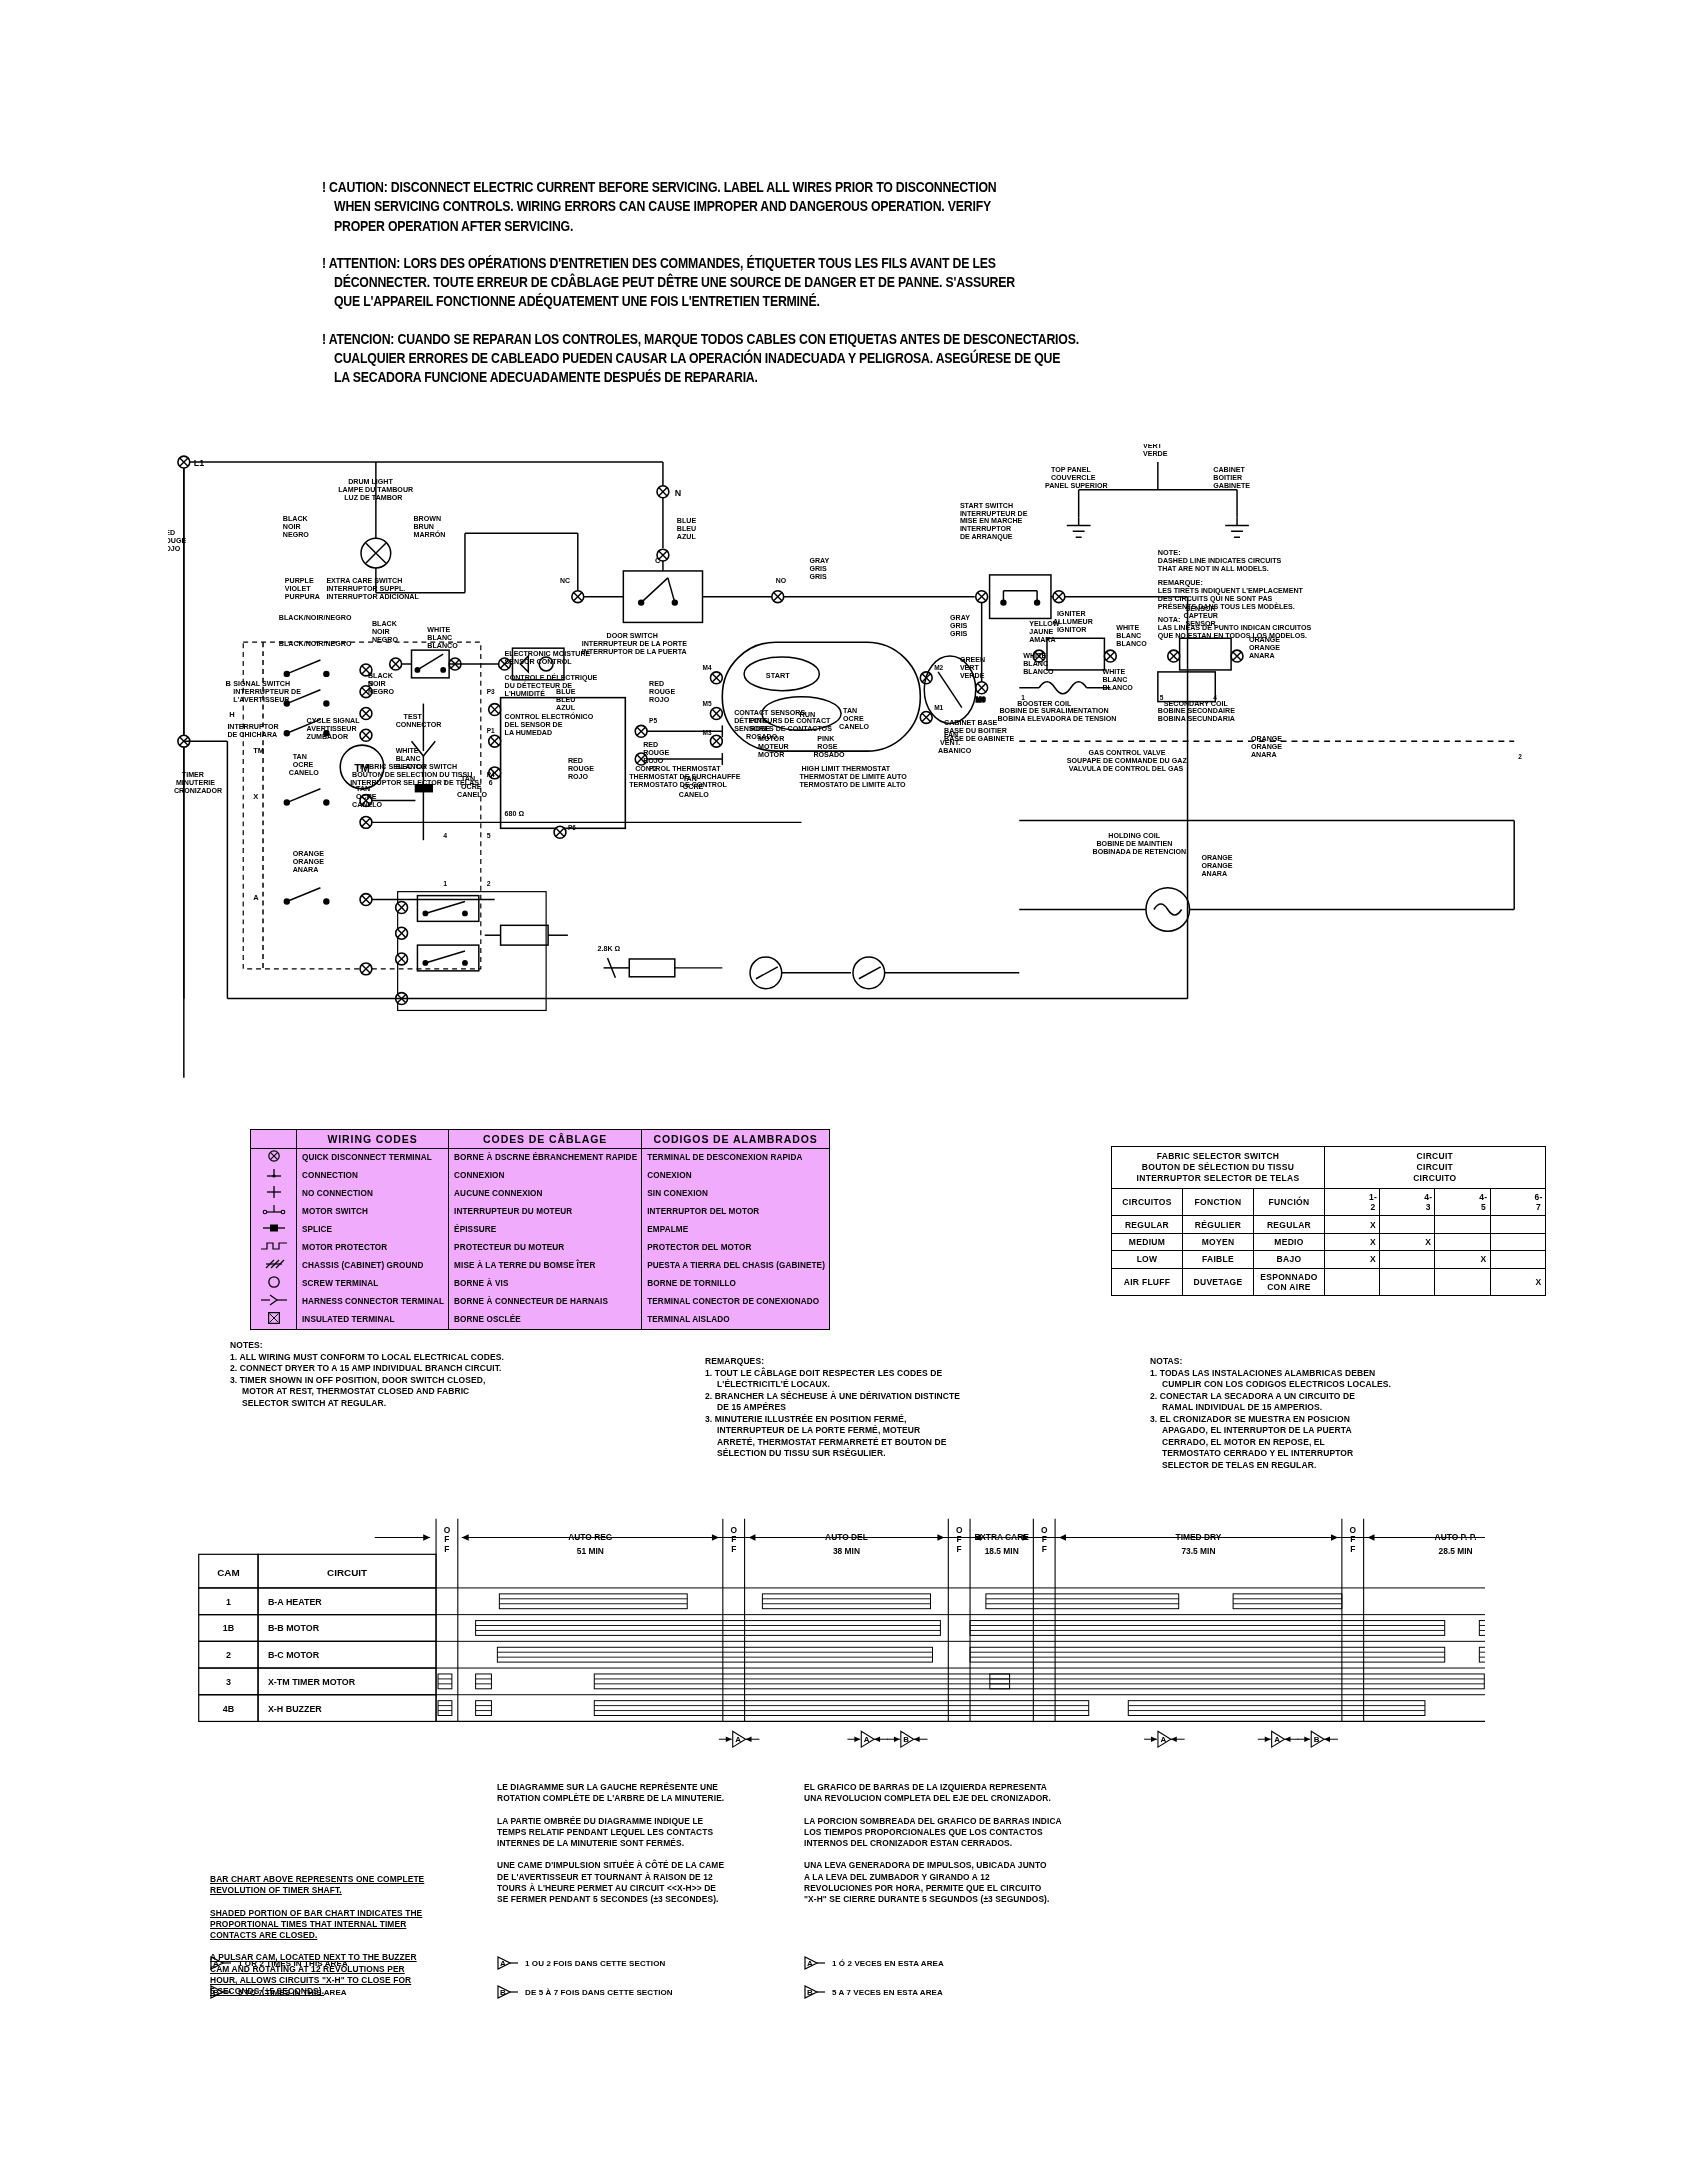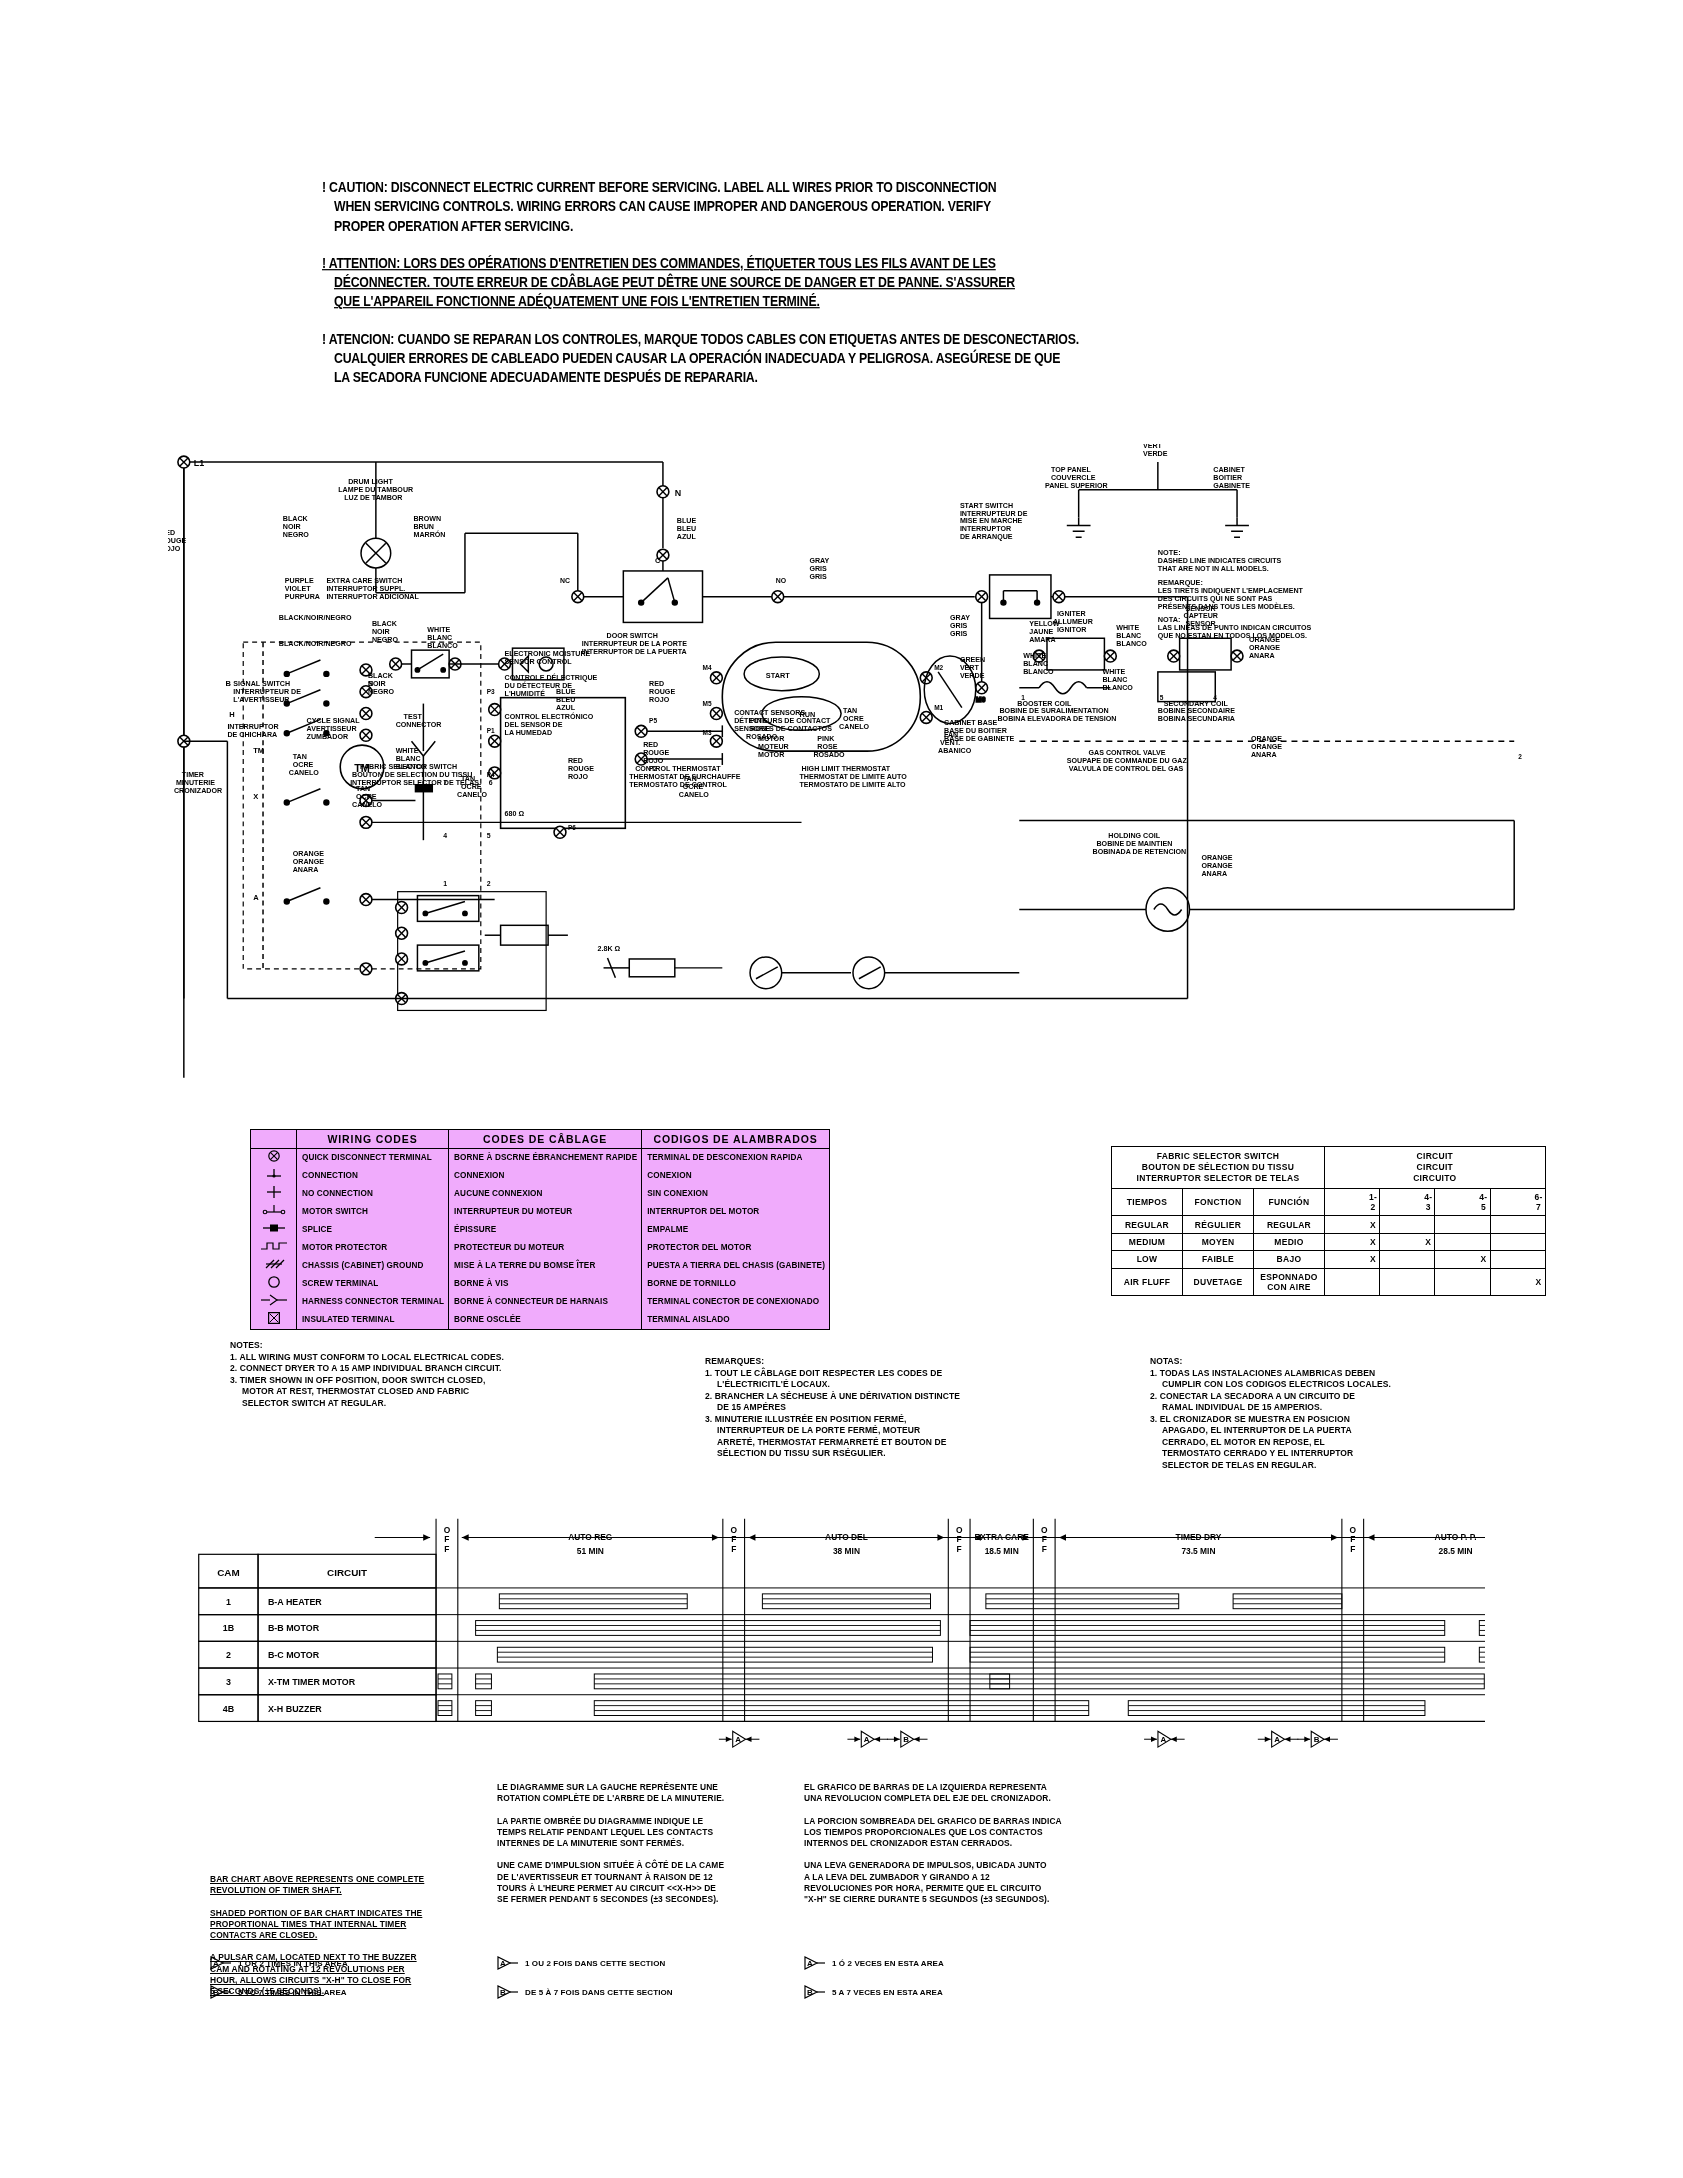--- a/index.html
+++ b/index.html
@@ -14,21 +14,21 @@
   
   .cautions { position:absolute; left:322px; top:176px; width:891px; }
   .caution-block { margin-bottom:18px; }
   .caution-line {
     font-size:12.3px; font-weight:600; letter-spacing:-0.2px;
     line-height:19.3px; white-space:nowrap; transform:scaleY(1.22);
     transform-origin:left top;
   }
   .caution-line.first { text-indent:0; }
   .caution-line.cont { padding-left:12px; }
-  .cb2 { margin-top:6px;text-decoration:underline; }
+  .cb2 { margin-top:6px; }
   .cb3 { margin-top:16px; }
 
   
   .schem { position:absolute; left:168px; top:444px; width:1366px; height:634px; }
   .schem svg { display:block; }
 
   
   .wc-table {
     position:absolute; left:250px; top:1129px;
     border:1.6px solid #000; border-collapse:collapse; background:#f0abfc;
@@ -889,21 +889,21 @@
         <div>BOUTON DE SÉLECTION DU TISSU</div>
         <div>INTERRUPTOR SELECTOR DE TELAS</div>
       </td>
       <td class="hd" colspan="4">
         <div>CIRCUIT</div>
         <div>CIRCUIT</div>
         <div>CIRCUITO</div>
       </td>
     </tr>
     <tr>
-      <td class="lbl">TIEMPOS</td>
+      <td class="lbl">CIRCUITOS</td>
       <td class="lbl">FONCTION</td>
       <td class="lbl">FUNCIÓN</td>
       <td class="ckt">1-2</td>
       <td class="ckt">4-3</td>
       <td class="ckt">4-5</td>
       <td class="ckt">6-7</td>
     </tr>
     <tr>
       <td class="lbl">REGULAR</td>
       <td class="lbl">RÉGULIER</td>

